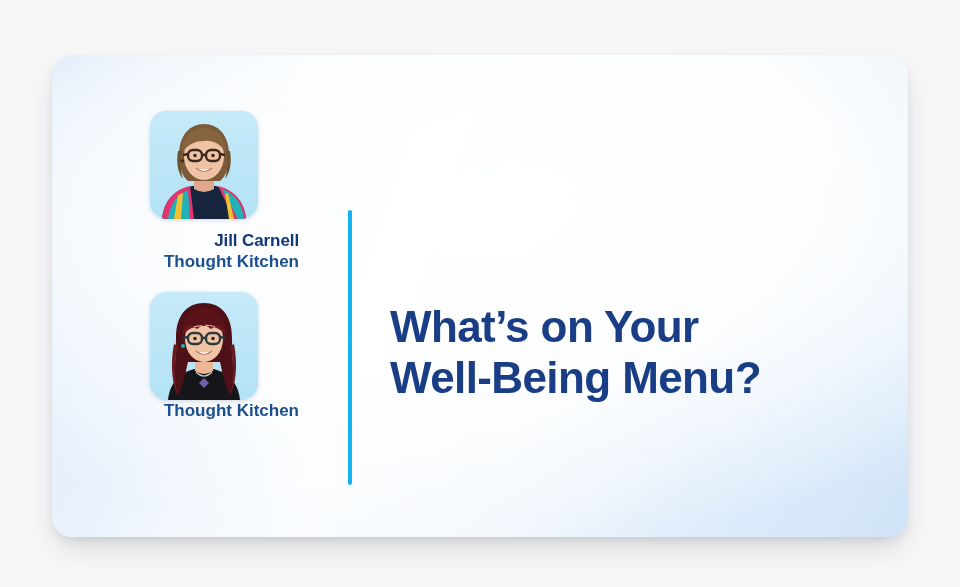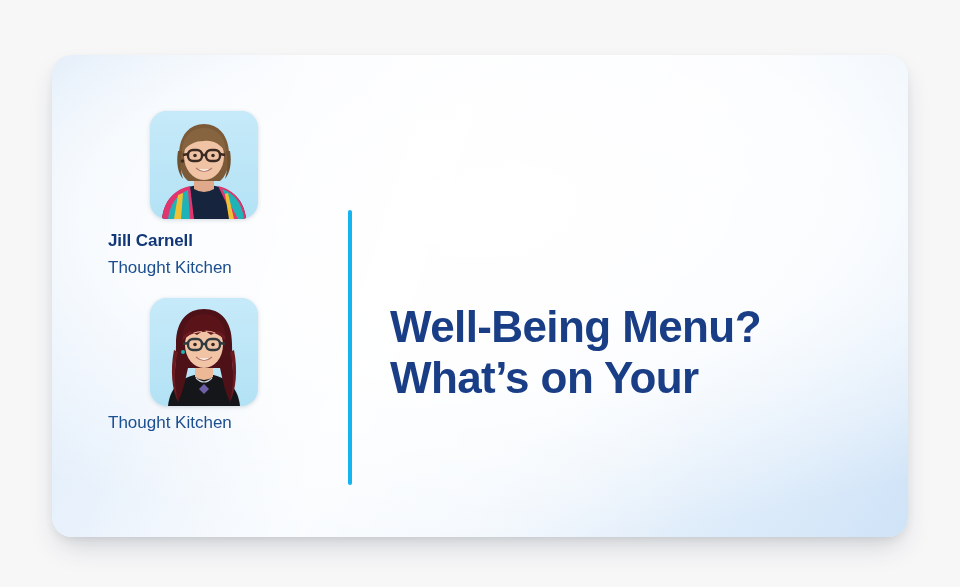--- a/index.html
+++ b/index.html
@@ -42,21 +42,21 @@
 
   
   #speakers-column {
     position: absolute;
     left: 56px;
     top: 56px;
     width: 191px;
     z-index: 3;
   }
 
-  .speaker-block { width: 191px; text-align: left; }
+  .speaker-block { width: 191px; text-align: right; }
   .speaker-block + .speaker-block { margin-top: 20px; }
 
   .avatar-frame {
     width: 108px;
     height: 108px;
     margin: 0 auto;
     border-radius: 17px;
     background: #bfe7f7;
     box-shadow: 0 1px 4px rgba(30,60,90,0.18);
     overflow: hidden;
@@ -66,23 +66,23 @@
 
   .speaker-name {
     margin-top: 12px;
     font-size: 17px;
     font-weight: bold;
     color: #123778;
     letter-spacing: -0.1px;
     line-height: 1.15;
   }
   .speaker-org {
-    margin-top: 7px;
+    margin-top: 1px;
     font-size: 17px;
-    font-weight: normal;
+    font-weight: bold;
     color: #1c4f8f;
     line-height: 1.2;
   }
 
   
   #vertical-divider {
     position: absolute;
     left: 296px;
     top: 155px;
     width: 4px;
@@ -218,17 +218,17 @@
         </svg>
       </div>
       <div class="speaker-org">Thought Kitchen</div>
     </div>
 
   </div>
 
   <div id="vertical-divider"></div>
 
   <h1 id="slide-title">
+    <span class="title-line">What’s on Your</span>
     <span class="title-line">Well-Being Menu?</span>
-    <span class="title-line">What’s on Your</span>
   </h1>
 
 </div>
 
 </body></html>

